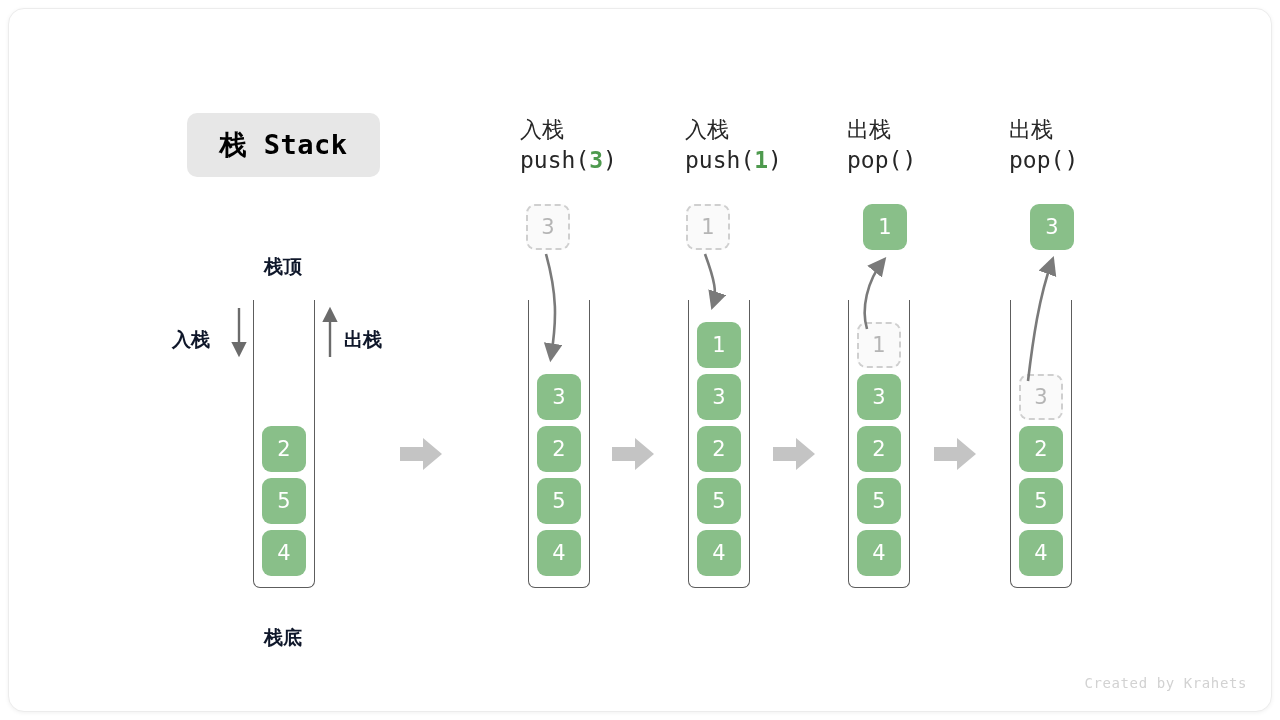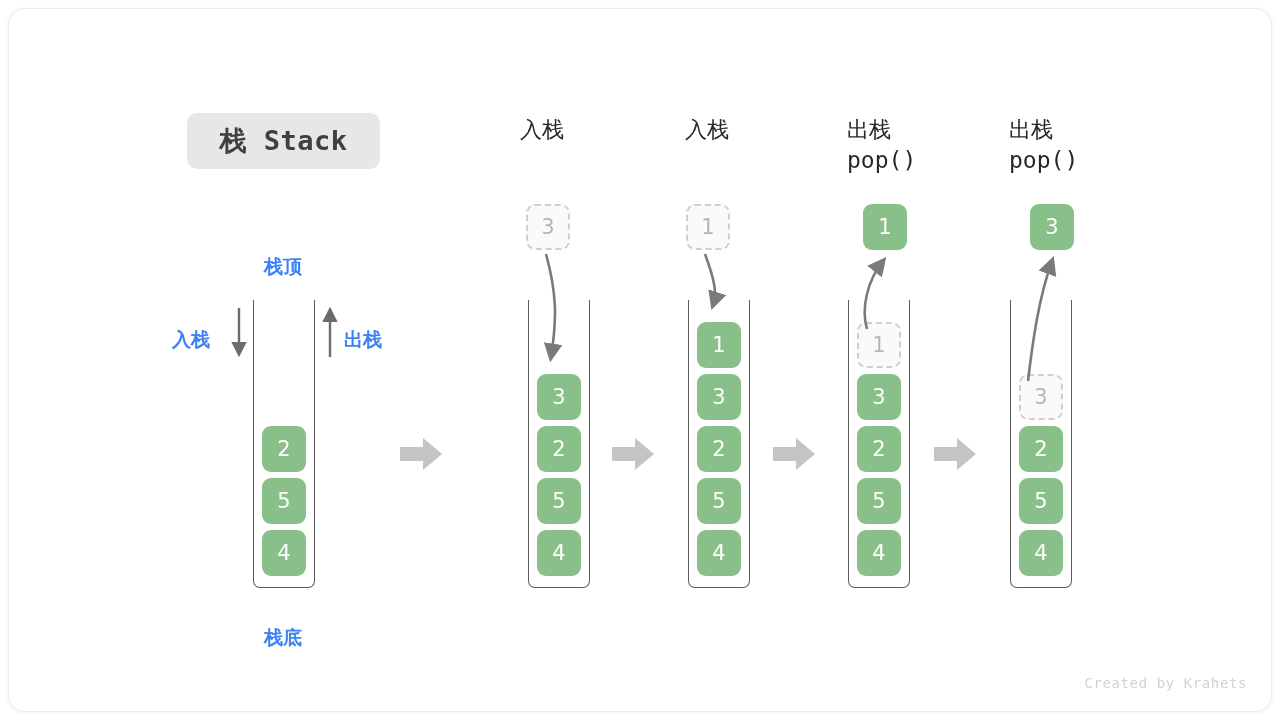--- a/index.html
+++ b/index.html
@@ -32,40 +32,40 @@
     width: 1264px;
     height: 704px;
   }
 
   
   #title-chip {
     position: absolute;
     left: 178px;
     top: 104px;
     width: 193px;
-    height: 56px;
+    height: 64px;
     background: #e7e7e7;
     border-radius: 10px;
     display: flex;
     align-items: center;
     justify-content: center;
     font-family: "DejaVu Sans Mono", monospace;
     font-size: 27px;
     font-weight: bold;
-    color: #404040;
+    color: #000000;
     letter-spacing: 0.5px;
   }
 
   
   .cjk-label {
     position: absolute;
     font-family: "DejaVu Sans", sans-serif;
     font-weight: bold;
     font-size: 19px;
-    color: #3b82f6;
+    color: #0f172a;
     white-space: nowrap;
   }
 
   
   .col-header {
     position: absolute;
     width: 200px;
     text-align: left;
     line-height: 1.36;
     white-space: nowrap;
@@ -165,30 +165,32 @@
     <div class="cjk-label" style="left:163px; top:318px;">入栈</div>
     <div class="cjk-label" style="left:335px; top:318px;">出栈</div>
 
     <div class="stack-box" style="left:244px; top:291px;"></div>
     <div class="cell solid" style="left:253px; top:417px;">2</div>
     <div class="cell solid" style="left:253px; top:469px;">5</div>
     <div class="cell solid" style="left:253px; top:521px;">4</div>
 
     <div class="col-header" style="left:511px; top:106px;">
       <span class="cjk">入栈</span>
+      <span class="code"><span>push(</span><span class="arg">3</span><span>)</span></span>
     </div>
     <div class="cell ghost" style="left:517px; top:195px;">3</div>
     <div class="stack-box" style="left:519px; top:291px;"></div>
     <div class="cell solid" style="left:528px; top:365px;">3</div>
     <div class="cell solid" style="left:528px; top:417px;">2</div>
     <div class="cell solid" style="left:528px; top:469px;">5</div>
     <div class="cell solid" style="left:528px; top:521px;">4</div>
 
     <div class="col-header" style="left:676px; top:106px;">
       <span class="cjk">入栈</span>
+      <span class="code"><span>push(</span><span class="arg">1</span><span>)</span></span>
     </div>
     <div class="cell ghost" style="left:677px; top:195px;">1</div>
     <div class="stack-box" style="left:679px; top:291px;"></div>
     <div class="cell solid" style="left:688px; top:313px;">1</div>
     <div class="cell solid" style="left:688px; top:365px;">3</div>
     <div class="cell solid" style="left:688px; top:417px;">2</div>
     <div class="cell solid" style="left:688px; top:469px;">5</div>
     <div class="cell solid" style="left:688px; top:521px;">4</div>
 
     <div class="col-header" style="left:838px; top:106px;">

